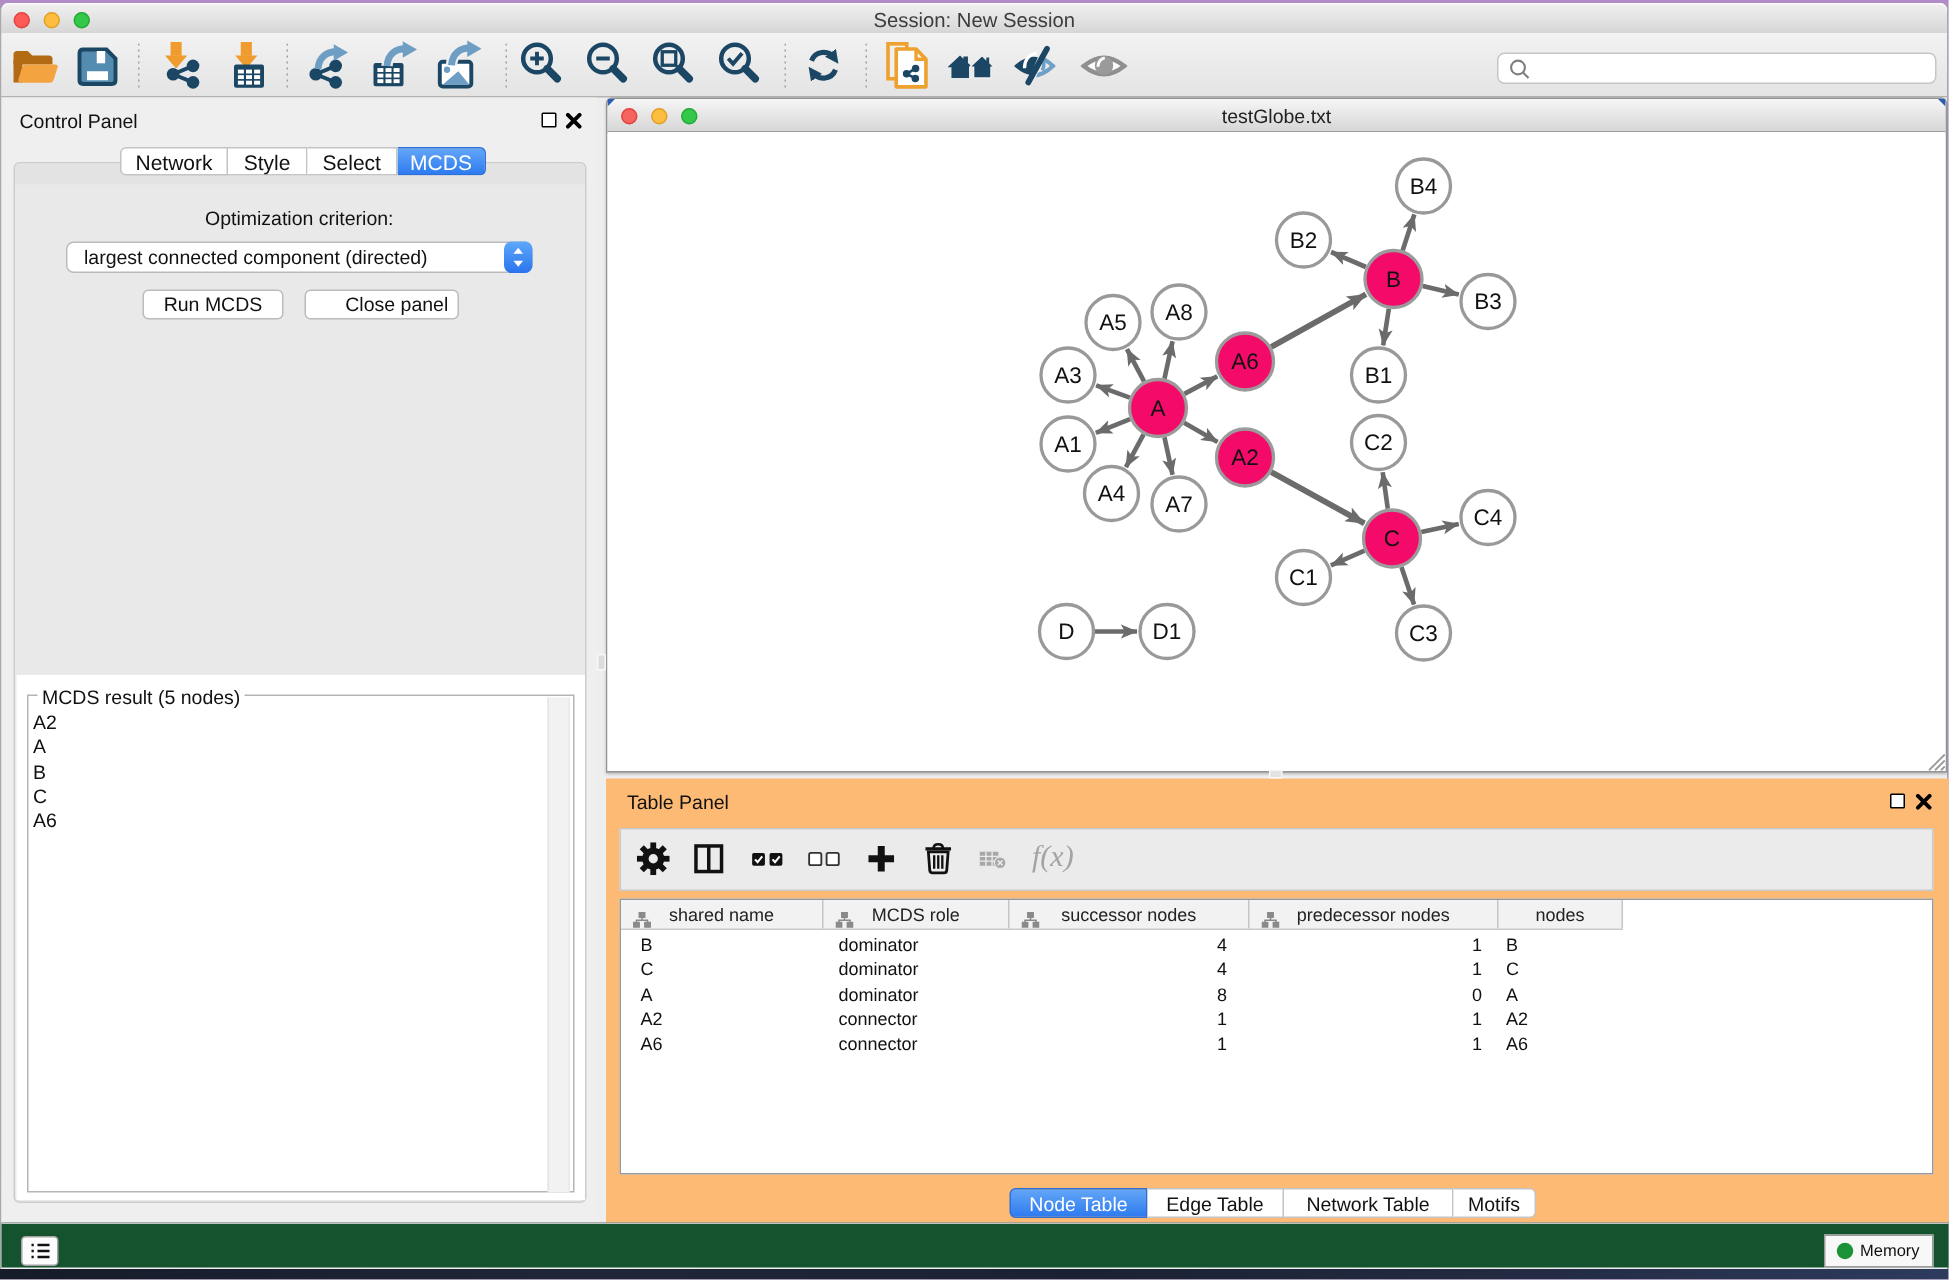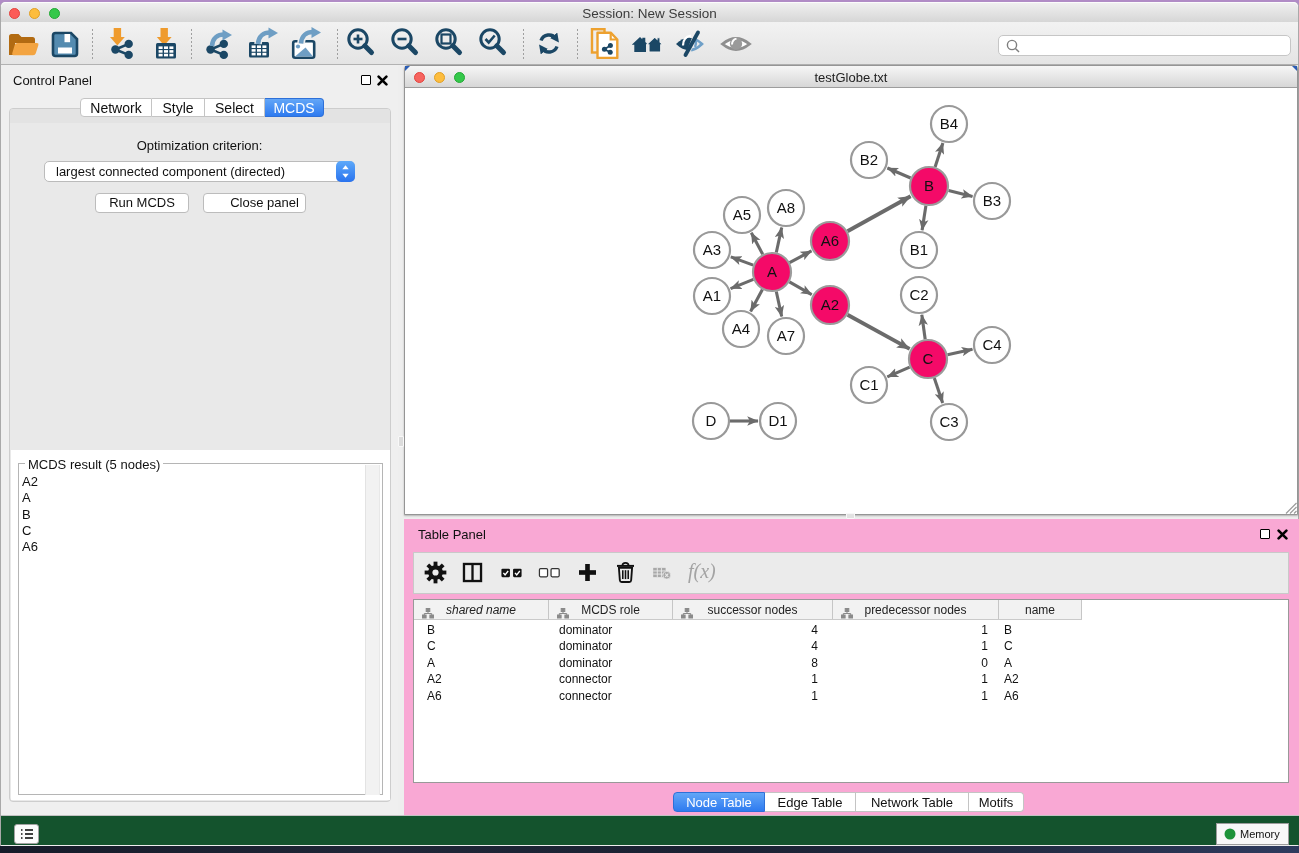--- a/index.html
+++ b/index.html
@@ -57,21 +57,21 @@
 
 #nwin { left:403px; top:63px; width:894px; height:450px; background:#fff;
   border:1px solid #959595; border-radius:4px 4px 0 0;
   box-shadow:0 1px 2px rgba(0,0,0,0.25); }
 #ntitle { left:0; top:0; width:100%; height:22px; border-radius:4px 4px 0 0;
   background:linear-gradient(#f6f6f6,#d7d7d7); border-bottom:1px solid #9d9d9d; }
 .tl2 { border-radius:50%; width:11px; height:11px; top:6px; }
 #ntext { width:100%; text-align:center; top:4px; font-size:13px; color:#222; }
 #canvas { left:0; top:23px; width:892px; height:425px; background:#fff; }
 
-#tp { left:403px; top:517px; width:896px; height:298px; background:#f9a8d4; }
+#tp { left:403px; top:517px; width:896px; height:298px; background:#fdba74; }
 #tp-title { left:14px; top:8px; font-size:13px; color:#111; }
 #tp-toolbar { left:9px; top:33px; width:876px; height:42px; background:#ebebeb;
   border:1px solid #c9c9c9; }
 #tbl { left:9px; top:80px; width:876px; height:184px; background:#fff; border:1px solid #999; }
 #thead { left:0; top:0; width:668px; height:20px; background:#f2f2f2;
   border-bottom:1px solid #cacaca; display:flex; font-size:12px; color:#222; }
 .th { border-right:1px solid #c6c6c6; position:relative; text-align:center; line-height:20px; }
 .tic { position:absolute; left:8px; top:5px; }
 .cell { position:absolute; font-size:12px; color:#111; }
 #tptabs { left:269px; top:273px; }
@@ -486,21 +486,21 @@
               </g>
 <circle cx="17.5" cy="9.5" r="5" fill="#a8a8a8" stroke="#ebebeb" stroke-width="1"></circle>
 <path d="M15.5,7.5 l4,4 m0,-4 l-4,4" stroke="#ebebeb" stroke-width="1.4"></path>
             </g>
           </g>
         </svg>
 <div class="abs" style="left:274px;top:7px;font-family:'Liberation Serif',serif;font-style:italic;font-size:20px;color:#a3a3a3;">f(x)</div>
     </div>
     <div class="abs" id="tbl">
       <div class="abs" id="thead">
-        <div class="th" style="width:135px;font-style:italic;"><span class="tic"><svg width="12" height="11" viewBox="0 0 12 11">
+        <div class="th" style="width:135px;"><span class="tic"><svg width="12" height="11" viewBox="0 0 12 11">
                 <g fill="#8a8a8a" stroke="#8a8a8a" stroke-width="1">
 <rect x="4.2" y="0.5" width="3.6" height="3"></rect>
                   <rect x="0.5" y="7" width="3.6" height="3"></rect>
                   <rect x="7.9" y="7" width="3.6" height="3"></rect>
 <path d="M6,3.5 V5.5 M2.3,7 V5.5 H9.7 V7" fill="none"></path>
                 </g>
               </svg></span>shared name</div>
         <div class="th" style="width:124px;"><span class="tic"><svg width="12" height="11" viewBox="0 0 12 11">
                 <g fill="#8a8a8a" stroke="#8a8a8a" stroke-width="1">
 <rect x="4.2" y="0.5" width="3.6" height="3"></rect>
@@ -518,21 +518,21 @@
                 </g>
               </svg></span>successor nodes</div>
         <div class="th" style="width:166px;"><span class="tic"><svg width="12" height="11" viewBox="0 0 12 11">
                 <g fill="#8a8a8a" stroke="#8a8a8a" stroke-width="1">
 <rect x="4.2" y="0.5" width="3.6" height="3"></rect>
                   <rect x="0.5" y="7" width="3.6" height="3"></rect>
                   <rect x="7.9" y="7" width="3.6" height="3"></rect>
 <path d="M6,3.5 V5.5 M2.3,7 V5.5 H9.7 V7" fill="none"></path>
                 </g>
               </svg></span>predecessor nodes</div>
-        <div class="th" style="width:83px;border-right:1px solid #c6c6c6;">name</div>
+        <div class="th" style="width:83px;border-right:1px solid #c6c6c6;">nodes</div>
       </div>
       <div class="cell" style="left:13px;top:23.0px;">B</div>
 <div class="cell" style="left:145px;top:23.0px;">dominator</div>
 <div class="cell" style="left:330px;top:23.0px;width:74px;text-align:right;">4</div>
 <div class="cell" style="left:500px;top:23.0px;width:74px;text-align:right;">1</div>
 <div class="cell" style="left:590px;top:23.0px;">B</div>
 <div class="cell" style="left:13px;top:39.4px;">C</div>
 <div class="cell" style="left:145px;top:39.4px;">dominator</div>
 <div class="cell" style="left:330px;top:39.4px;width:74px;text-align:right;">4</div>
 <div class="cell" style="left:500px;top:39.4px;width:74px;text-align:right;">1</div>

